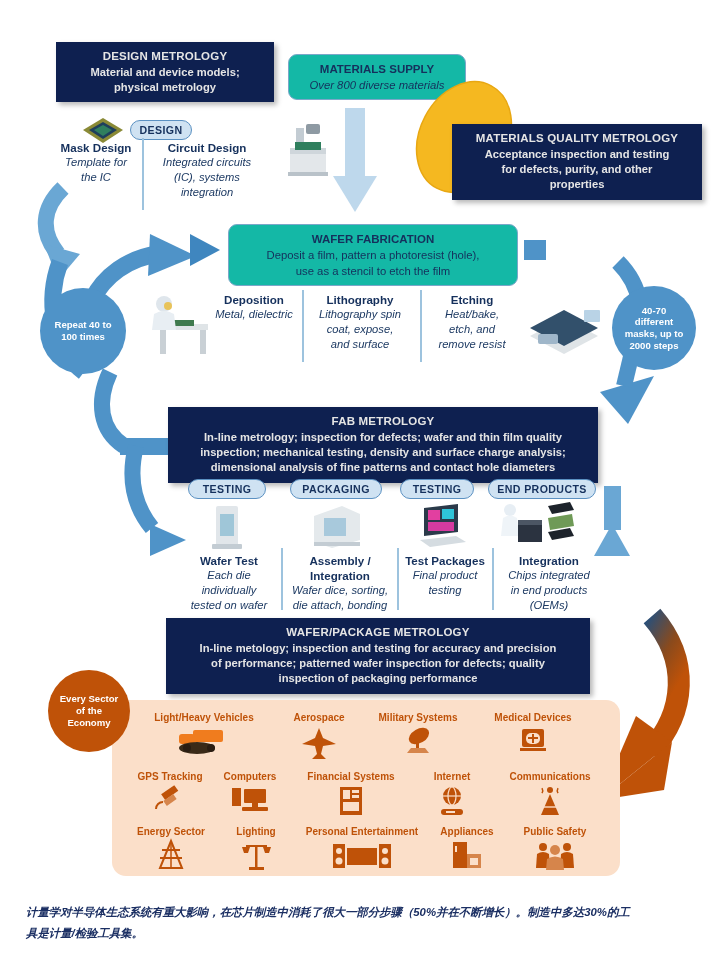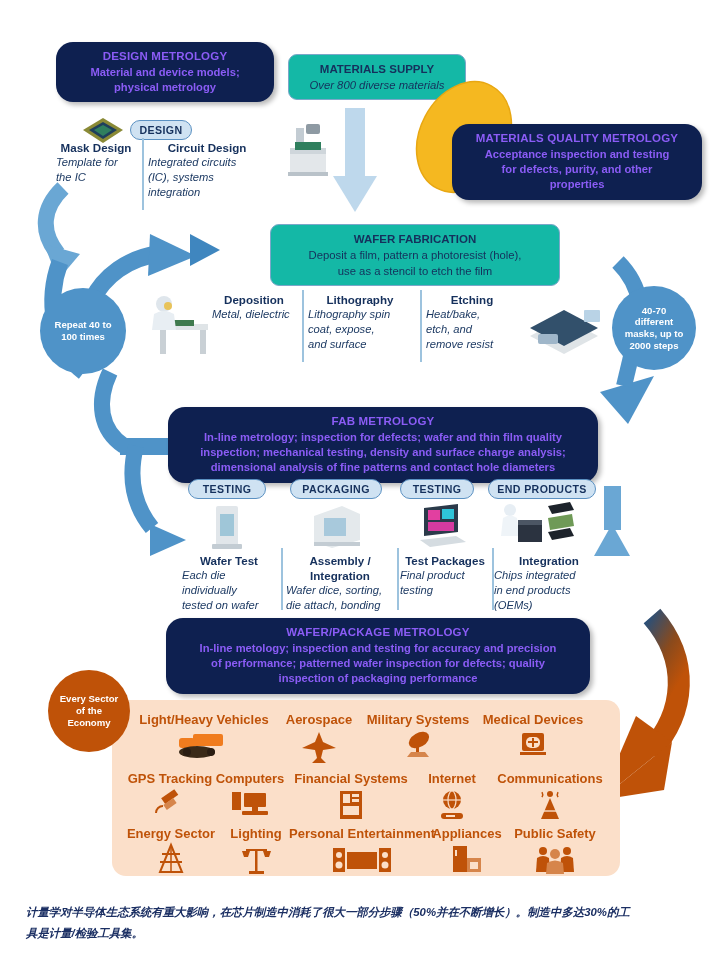--- a/index.html
+++ b/index.html
@@ -9,22 +9,22 @@
     font-family: "Liberation Sans", sans-serif;
     overflow: hidden;
   }
   #stage { position: relative; width: 720px; height: 972px; }
 
   .abs { position: absolute; }
 
   
   .navy-box {
     background: #0e2050;
-    color: #8b5cf6;
-    border-radius: 17px;
+    color: #e5e5e5;
+    border-radius: 0;
     text-align: center;
     box-shadow: 3px 3px 5px rgba(0,0,0,0.28);
     padding: 7px 13px;
   }
   .navy-box .ttl { font-weight: bold; font-size: 11.5px; letter-spacing: .2px; line-height: 1.35; }
   .navy-box .sub { font-weight: bold; font-size: 11.2px; line-height: 1.38; }
 
   
   .blue-box {
     background: #14b8a6;
@@ -57,30 +57,30 @@
     display: flex; align-items: center; justify-content: center;
     text-align: center;
     color: #fff; font-weight: bold;
     line-height: 1.22;
   }
   .circle.blue { background: #4f93c8; font-size: 9.6px; }
   .circle.orange { background: #bf5208; font-size: 9.6px; }
 
   
   .step-title { font-weight: bold; font-size: 11.6px; color: #15305c; text-align: center; line-height: 1.3; }
-  .step-sub { font-style: italic; font-size: 11.2px; color: #1d3a63; line-height: 1.35; }
+  .step-sub { font-style: italic; font-size: 11.2px; color: #1d3a63; text-align: center; line-height: 1.35; }
   .vrule { background: #9dc3de; width: 1.6px; }
 
   
   .sector-panel {
     background: #fbdfc9;
     border-radius: 14px;
   }
   .sector-label {
-    color: #bf5208; font-weight: bold; font-size: 13px;
+    color: #bf5208; font-weight: bold; font-size: 10px;
     text-align: center; line-height: 1.2; white-space: nowrap;
   }
   .sector-icon { display:block; margin: 2px auto 0; }
 
   
   .caption {
     color: #1b2f63;
     font-weight: bold;
     font-style: italic;
     font-size: 11.4px;
@@ -203,21 +203,21 @@
     <rect x="6" y="54" width="40" height="4" fill="#b9c2c9"></rect>
   </svg>
 
   <div class="abs navy-box" style="left:452px;top:124px;width:250px;">
     <div class="ttl">MATERIALS QUALITY METROLOGY</div>
     <div class="sub">Acceptance inspection and testing</div>
     <div class="sub">for defects, purity, and other</div>
     <div class="sub">properties</div>
   </div>
 
-  <div class="abs blue-box" style="left:228px;top:224px;width:290px;margin-left:42px;">
+  <div class="abs blue-box" style="left:228px;top:224px;width:290px;">
     <div class="ttl">WAFER FABRICATION</div>
     <div class="sub plain">Deposit a film, pattern a photoresist (hole),</div>
     <div class="sub plain">use as a stencil to etch the film</div>
   </div>
 
   <div class="abs circle blue" style="left:40px;top:288px;width:86px;height:86px;">
     <div>
       <div>Repeat 40 to</div>
       <div>100 times</div>
     </div>

